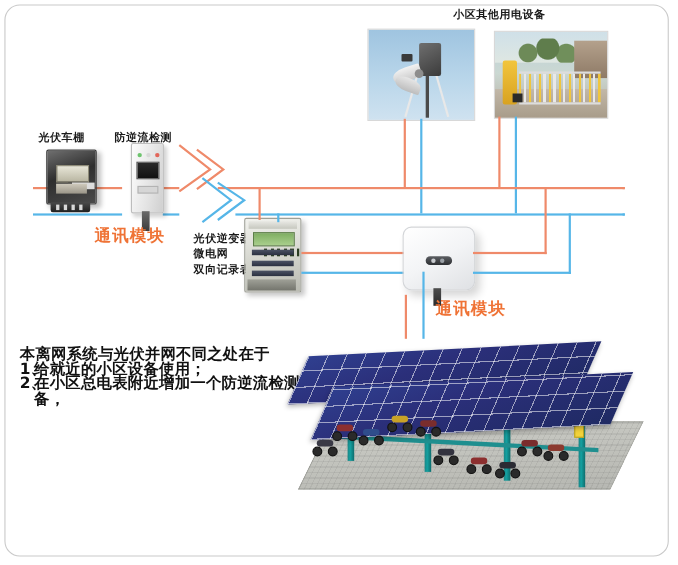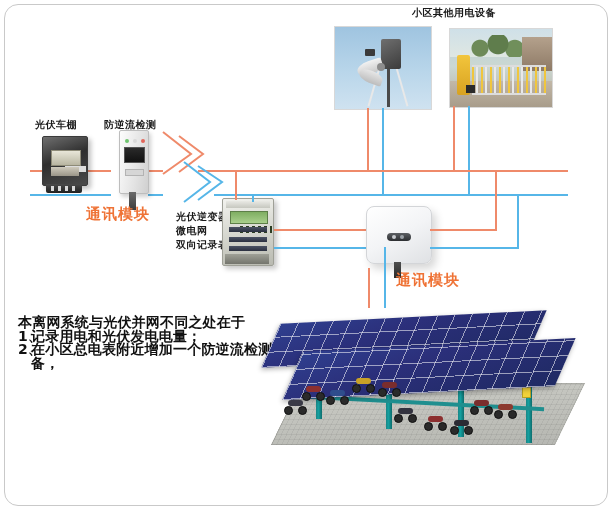--- a/index.html
+++ b/index.html
@@ -296,21 +296,21 @@
   <div class="wire wB v" style="left:566px;top:194px;height:2px;"></div>
 
   <div class="wire wR v" style="left:368px;top:268px;height:40px;"></div>
   <div class="wire wB v" style="left:384px;top:247px;height:61px;"></div>
 
   <div id="notes">
     <div class="n-title">本离网系统与光伏并网不同之处在于</div>
     <div class="n-item">
       <div class="n-num">1、</div>
       <div class="n-txt">
-        <div>记录用电和光伏发电电量；</div>
+        <div>给就近的小区设备使用；</div>
       </div>
     </div>
     <div class="n-item">
       <div class="n-num">2、</div>
       <div class="n-txt">
         <div>在小区总电表附近增加一个防逆流检测设备，</div>
       </div>
     </div>
   </div>
 

